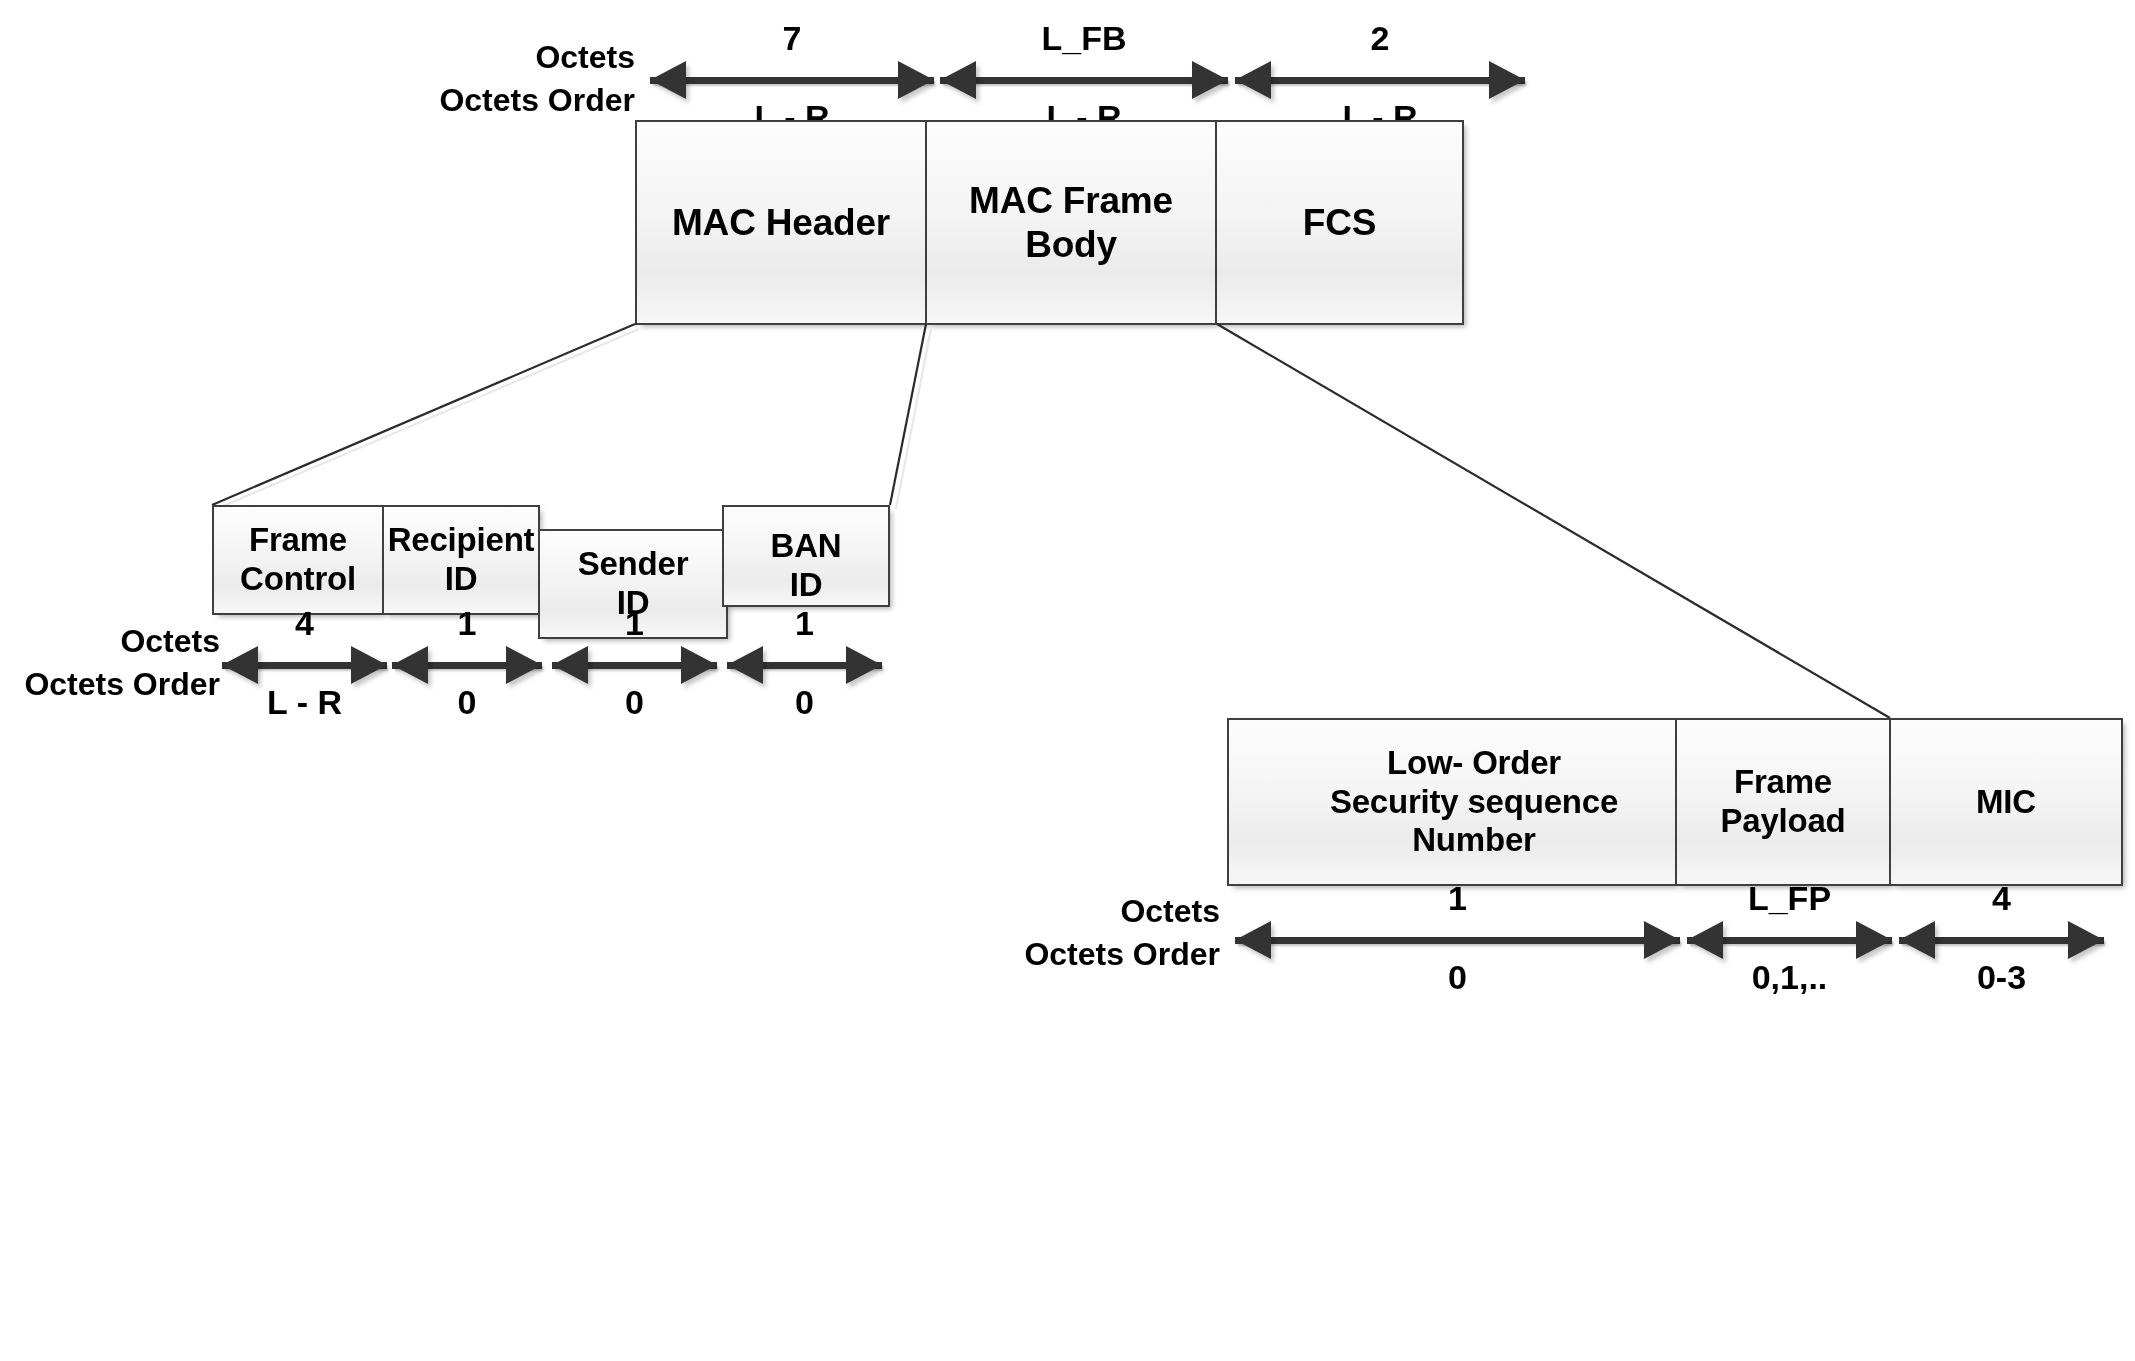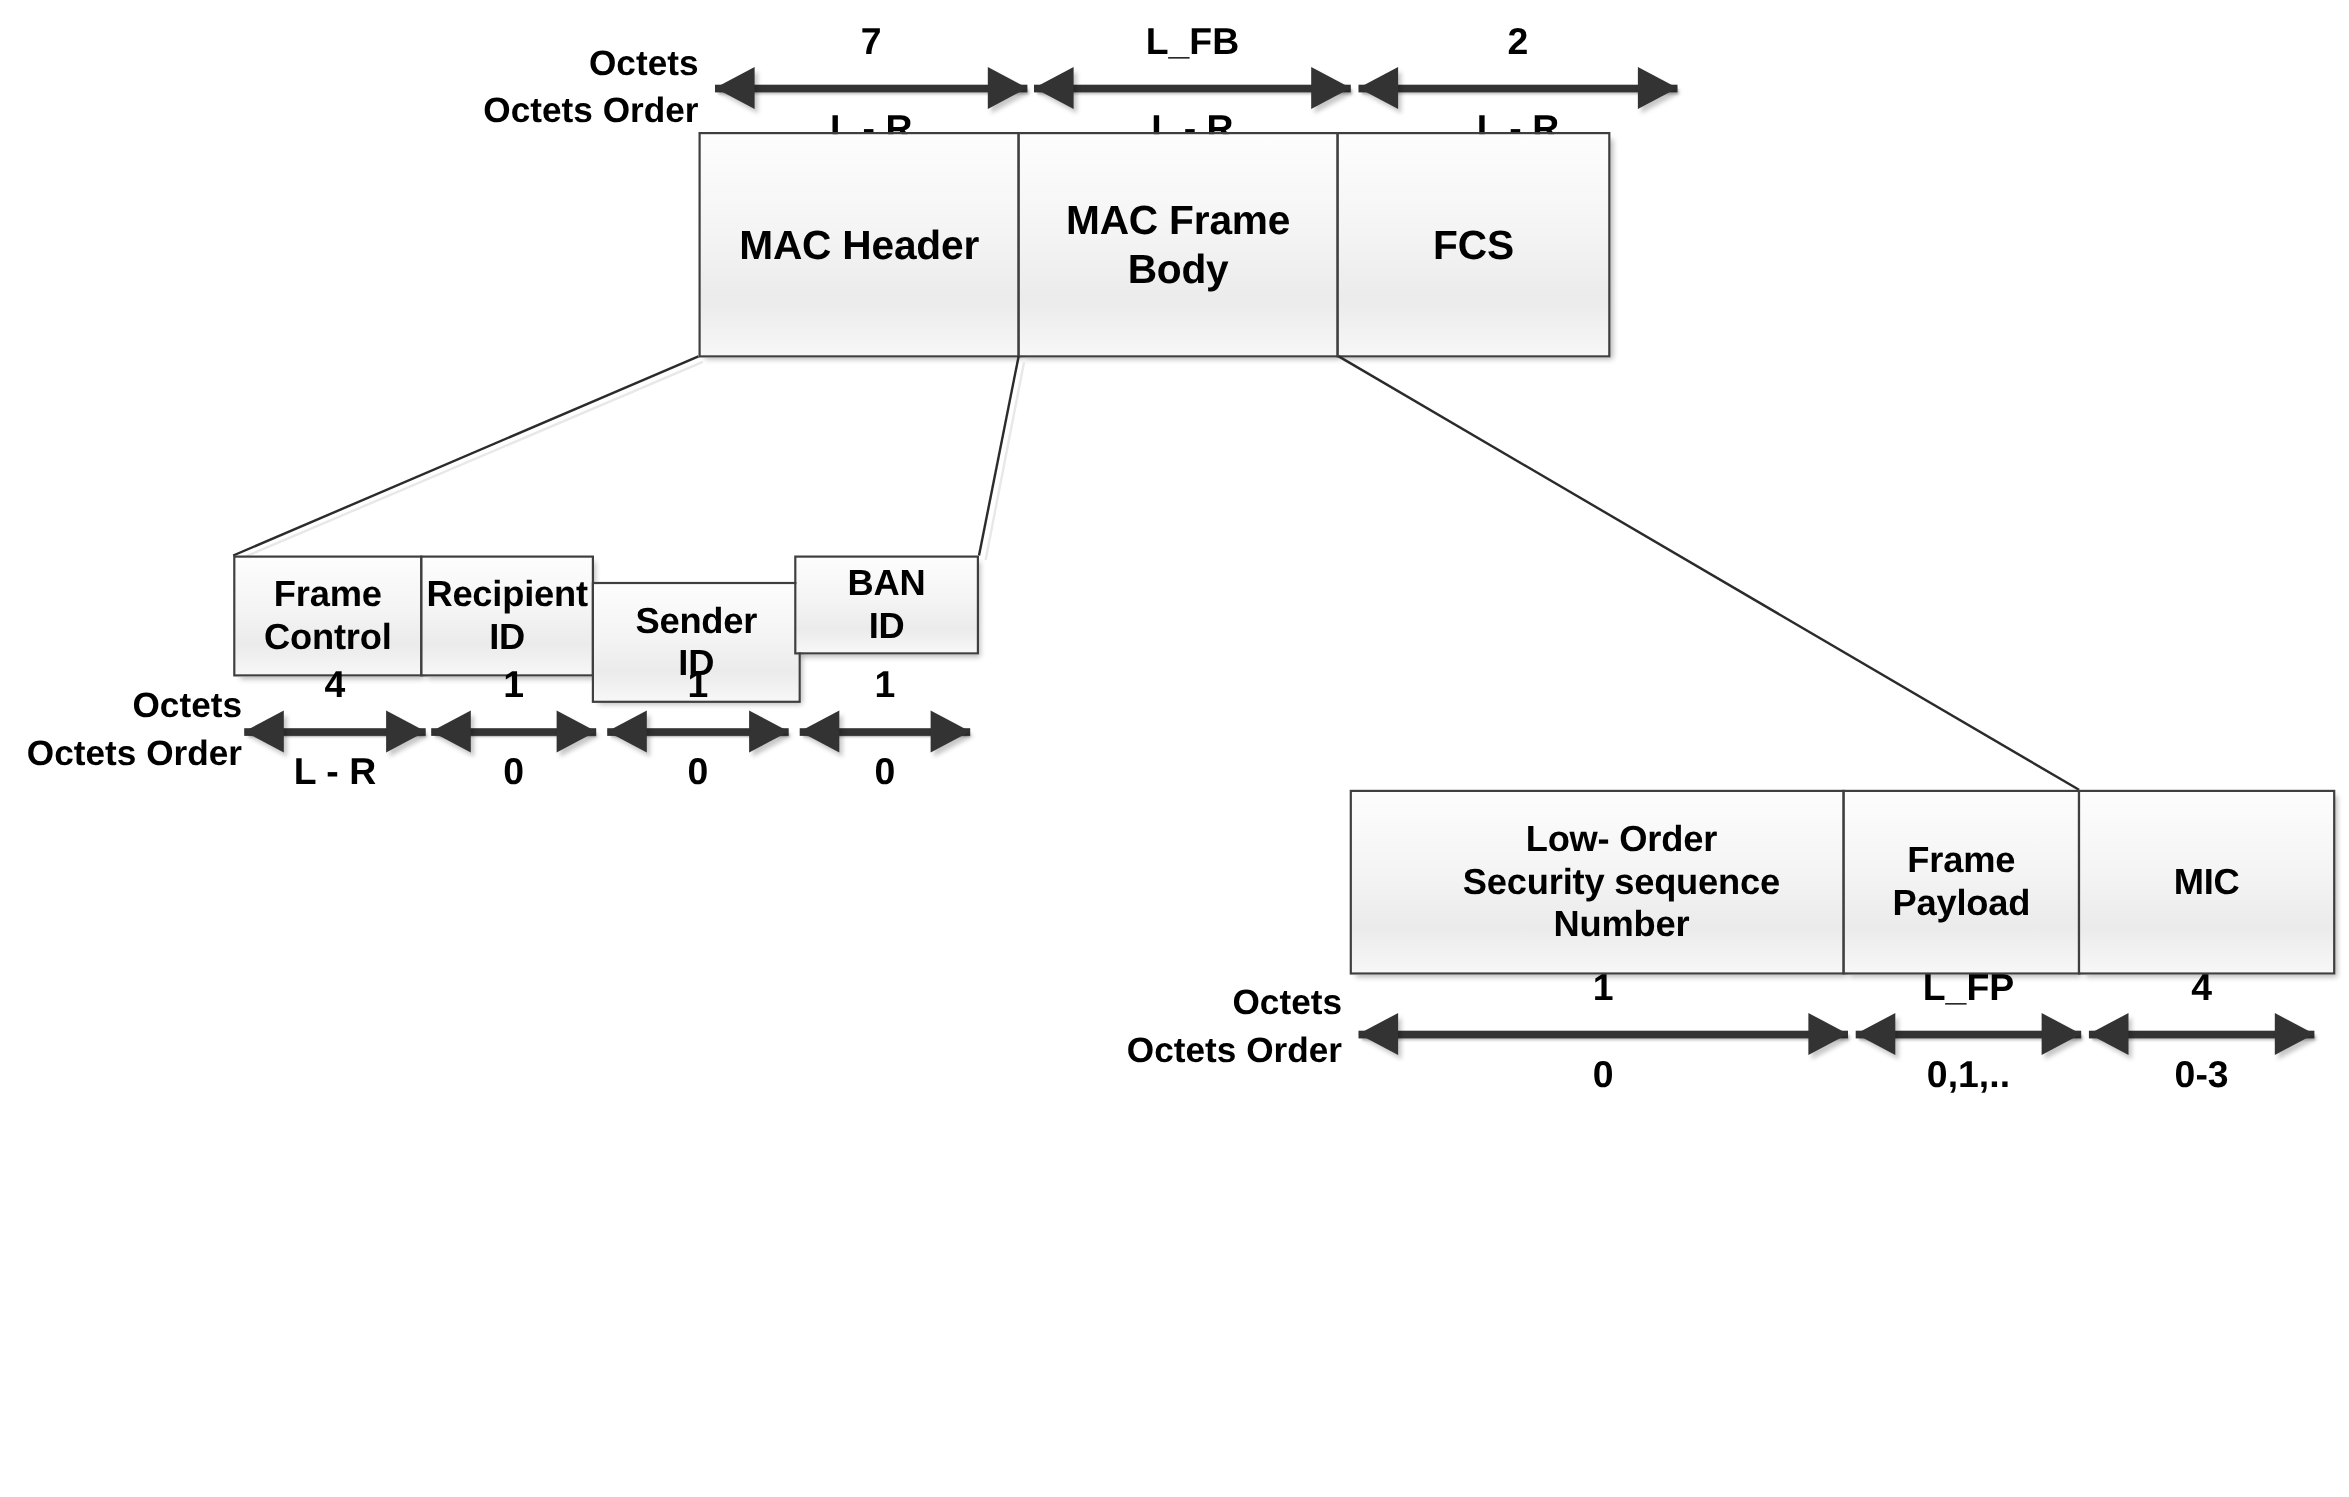--- a/index.html
+++ b/index.html
@@ -159,21 +159,21 @@
 Control</span>
   </div>
   <div class="fieldbox row2" style="left:382px; top:505px; width:158px; height:110px;">
     <span class="lbl" style="white-space:pre-line;">Recipient
 ID</span>
   </div>
   <div class="fieldbox row2" style="left:538px; top:505px; width:190px; height:110px;margin-top:24px;">
     <span class="lbl" style="white-space:pre-line;">Sender
 ID</span>
   </div>
-  <div class="fieldbox row2" style="left:722px; top:505px; width:168px; height:90px;">
+  <div class="fieldbox row2" style="left:722px; top:505px; width:168px; height:102px;align-items:flex-end;">
     <span class="lbl" style="white-space:pre-line;">BAN
 ID</span>
   </div>
 
   <div class="caption-block" style="left:-55px; top:620px; width:275px;">
     <span class="c-line">Octets</span>
     <span class="c-line">Octets Order</span>
   </div>
 
   <div class="dim" style="left:222px; top:665px; width:165px;">

